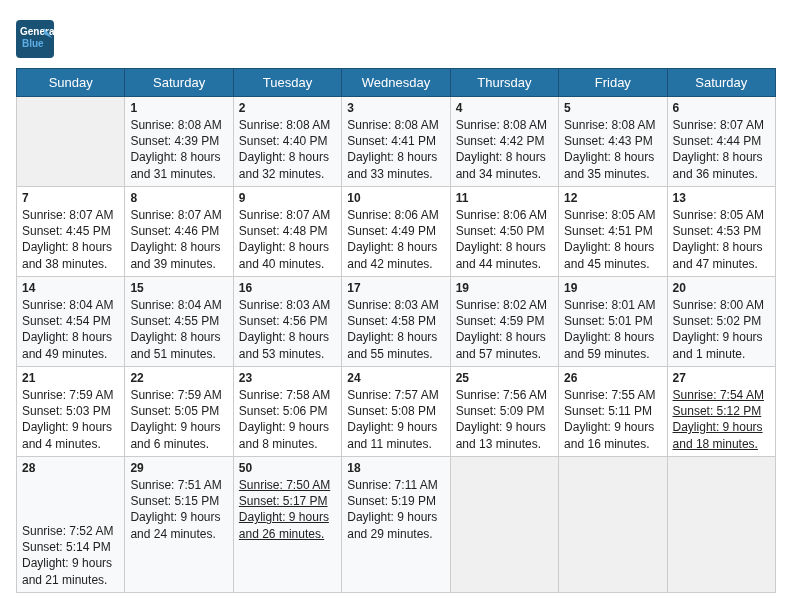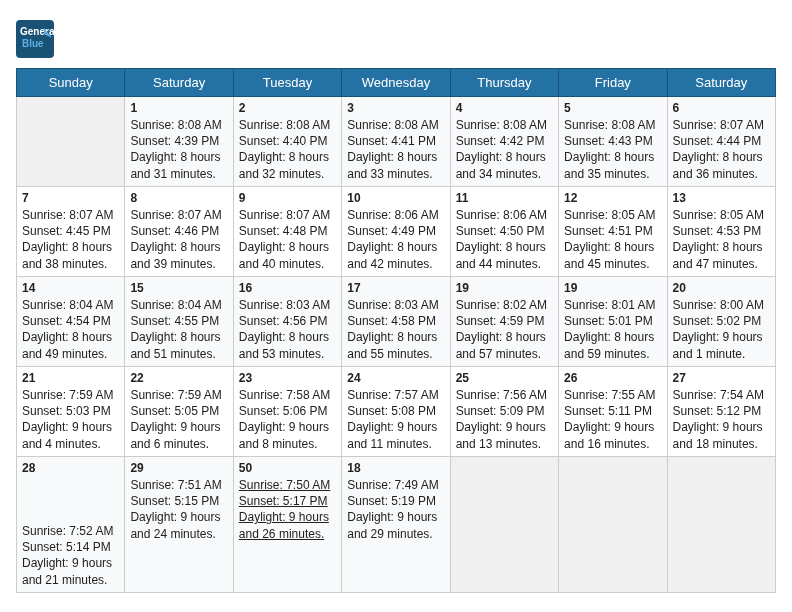--- a/index.html
+++ b/index.html
@@ -309,21 +309,21 @@
         </td>
         <td>
           <span class="day-number">26</span>
           <div class="cell-content" style="white-space: pre-line;">Sunrise: 7:55 AM
 Sunset: 5:11 PM
 Daylight: 9 hours
 and 16 minutes.</div>
         </td>
         <td>
           <span class="day-number">27</span>
-          <div class="cell-content" style="white-space: pre-line;">Sunrise: 7:54 AM
+          <div class="cell-content" style="white-space: pre-line; text-decoration: underline;">Sunrise: 7:54 AM
 Sunset: 5:12 PM
 Daylight: 9 hours
 and 18 minutes.</div>
         </td>
       </tr>
       <tr>
         <td>
           <span class="day-number">28</span>
           <div class="cell-content" style="white-space: pre-line; margin-top: 48px;">Sunrise: 7:52 AM
 Sunset: 5:14 PM
@@ -339,21 +339,21 @@
         </td>
         <td>
           <span class="day-number">50</span>
           <div class="cell-content" style="white-space: pre-line; text-decoration: underline;">Sunrise: 7:50 AM
 Sunset: 5:17 PM
 Daylight: 9 hours
 and 26 minutes.</div>
         </td>
         <td>
           <span class="day-number">18</span>
-          <div class="cell-content" style="white-space: pre-line;">Sunrise: 7:49 AM
+          <div class="cell-content" style="white-space: pre-line;">Sunrise: 7:11 AM
 Sunset: 5:19 PM
 Daylight: 9 hours
 and 29 minutes.</div>
         </td>
         <td class="empty-cell"></td>
         <td class="empty-cell"></td>
         <td class="empty-cell"></td>
       </tr>
     </tbody>
 </table>

